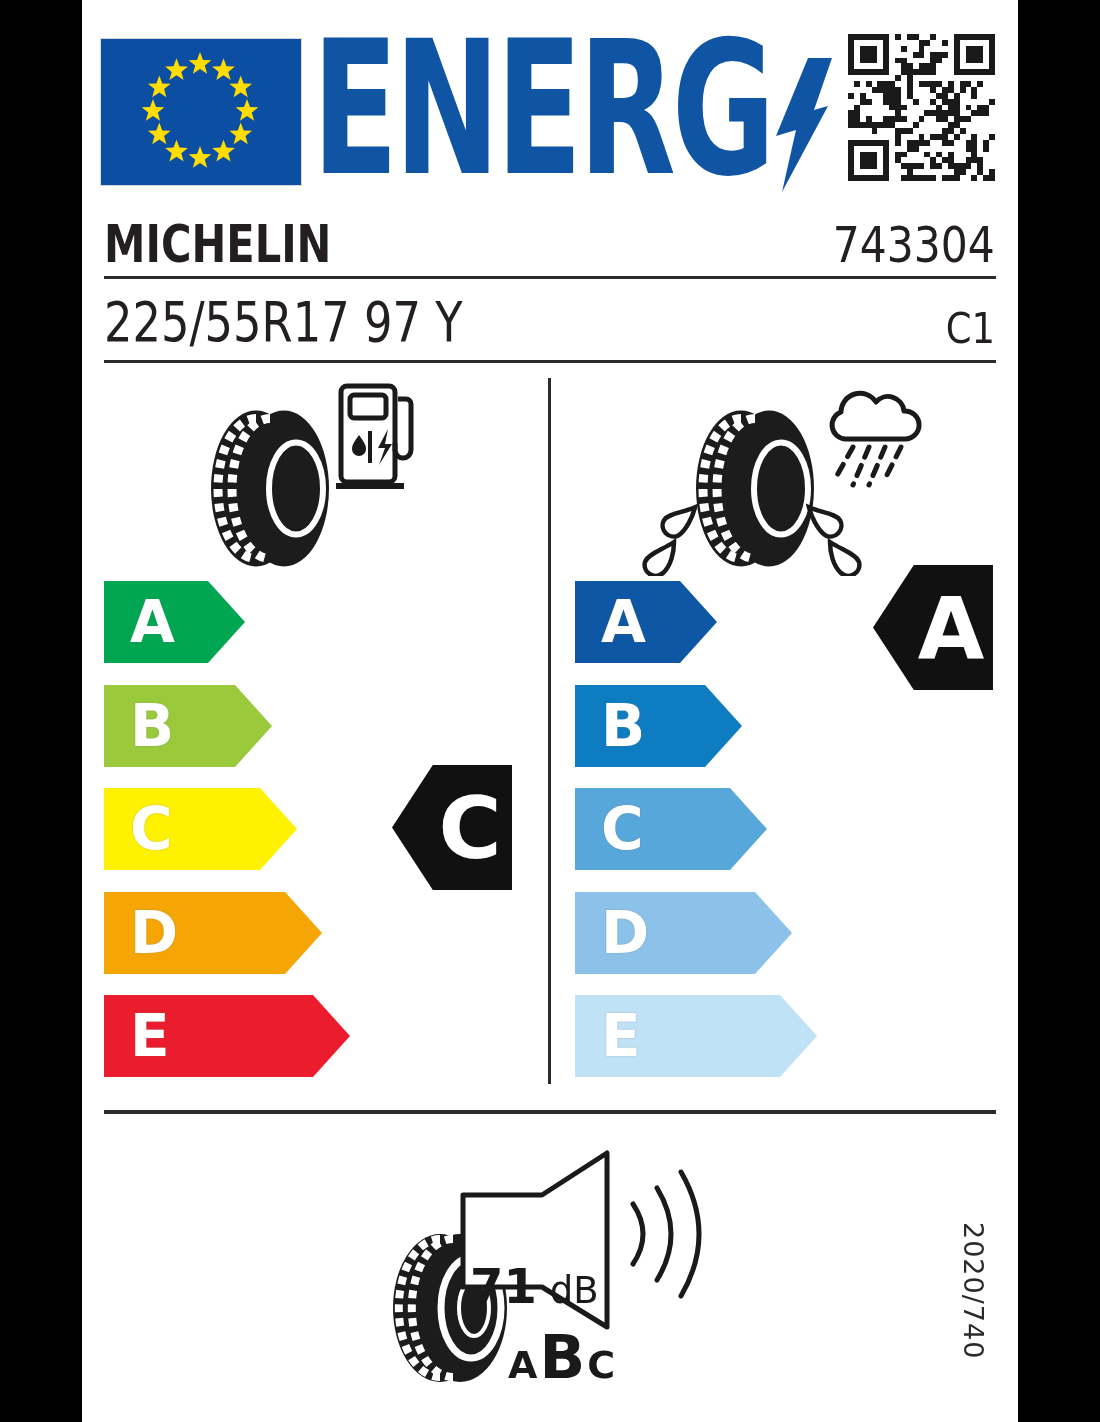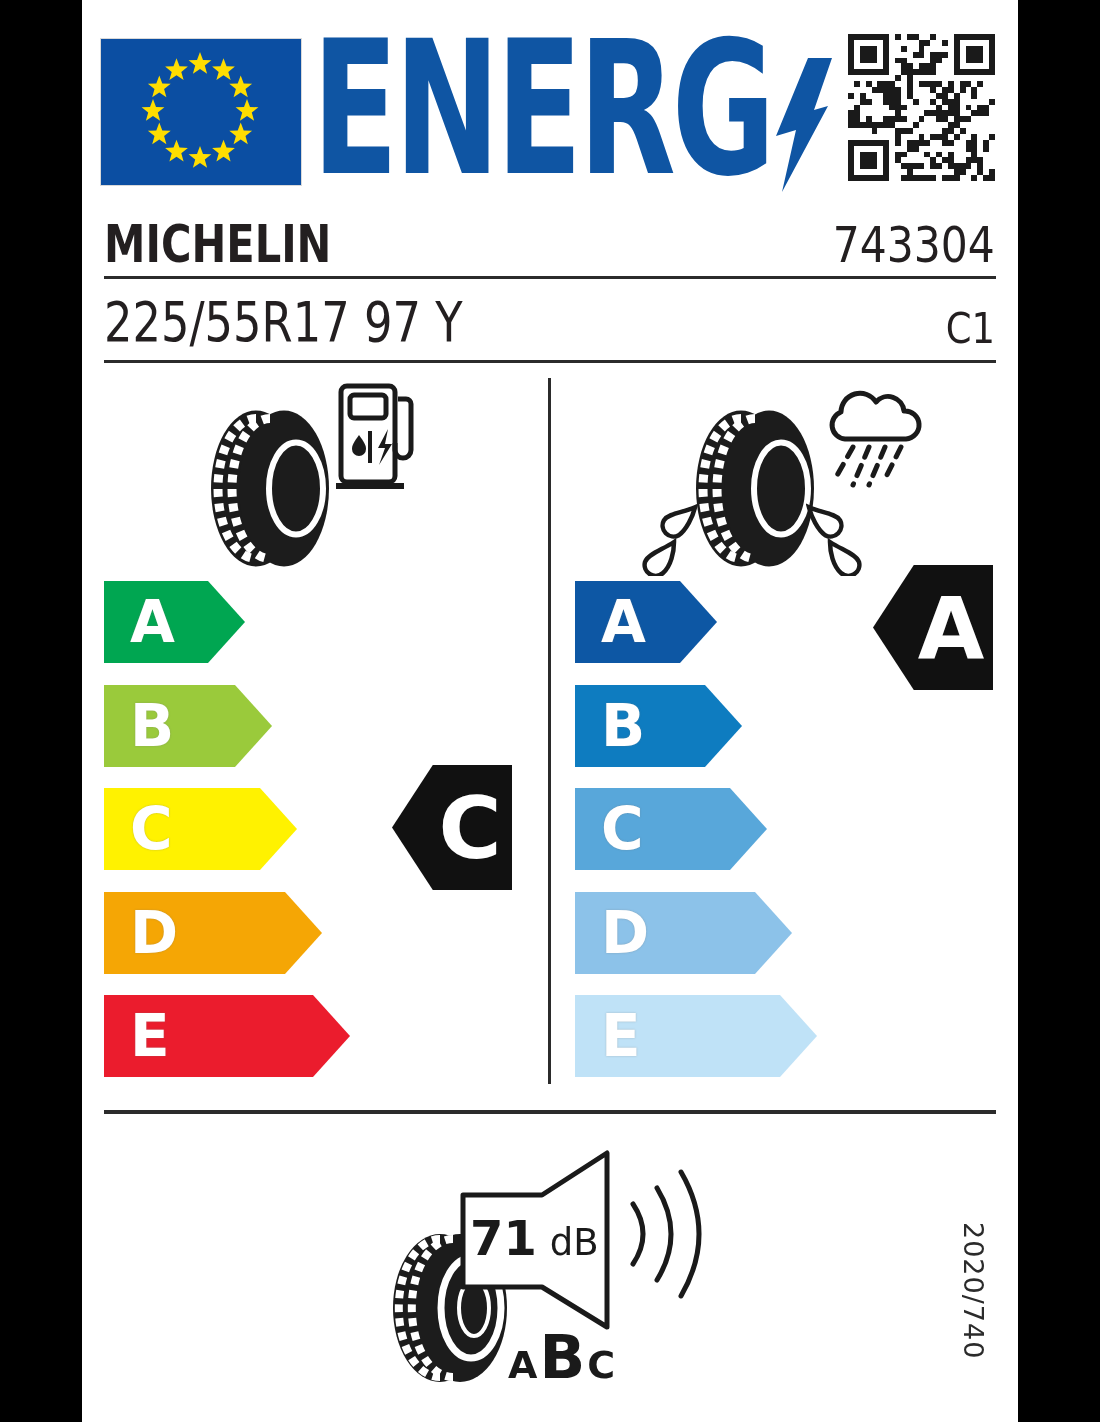--- a/index.html
+++ b/index.html
@@ -73,21 +73,21 @@
     display:flex;align-items:center;justify-content:center;
     padding-left:36px;box-sizing:border-box;
     font-weight:bold;font-size:86px;
   }
   .fuel-indicator{left:310px;top:765px;width:120px;height:125px;}
   .wet-indicator{left:791px;top:565px;width:120px;height:125px;}
   
   .noise-db{
     left:388px;top:1214px;display:flex;align-items:baseline;color:#1a1a1a;white-space:nowrap;
   }
-  .noise-db .val{font-size:48px;font-weight:bold;line-height:1;}
+  .noise-db .val{font-size:48px;font-weight:bold;line-height:1;margin-top:48px;}
   .noise-db .unit{font-size:37px;margin-left:13px;line-height:1;}
   .noise-class{
     left:426px;top:1322px;display:flex;align-items:baseline;color:#1a1a1a;
   }
   .noise-class .na{font-size:38px;font-weight:600;}
   .noise-class .nb{font-size:60px;font-weight:800;margin:0 2px;}
   .noise-class .nc{font-size:38px;font-weight:600;}
   .regulation{
     left:876px;top:1222px;height:190px;
     writing-mode:vertical-rl;

